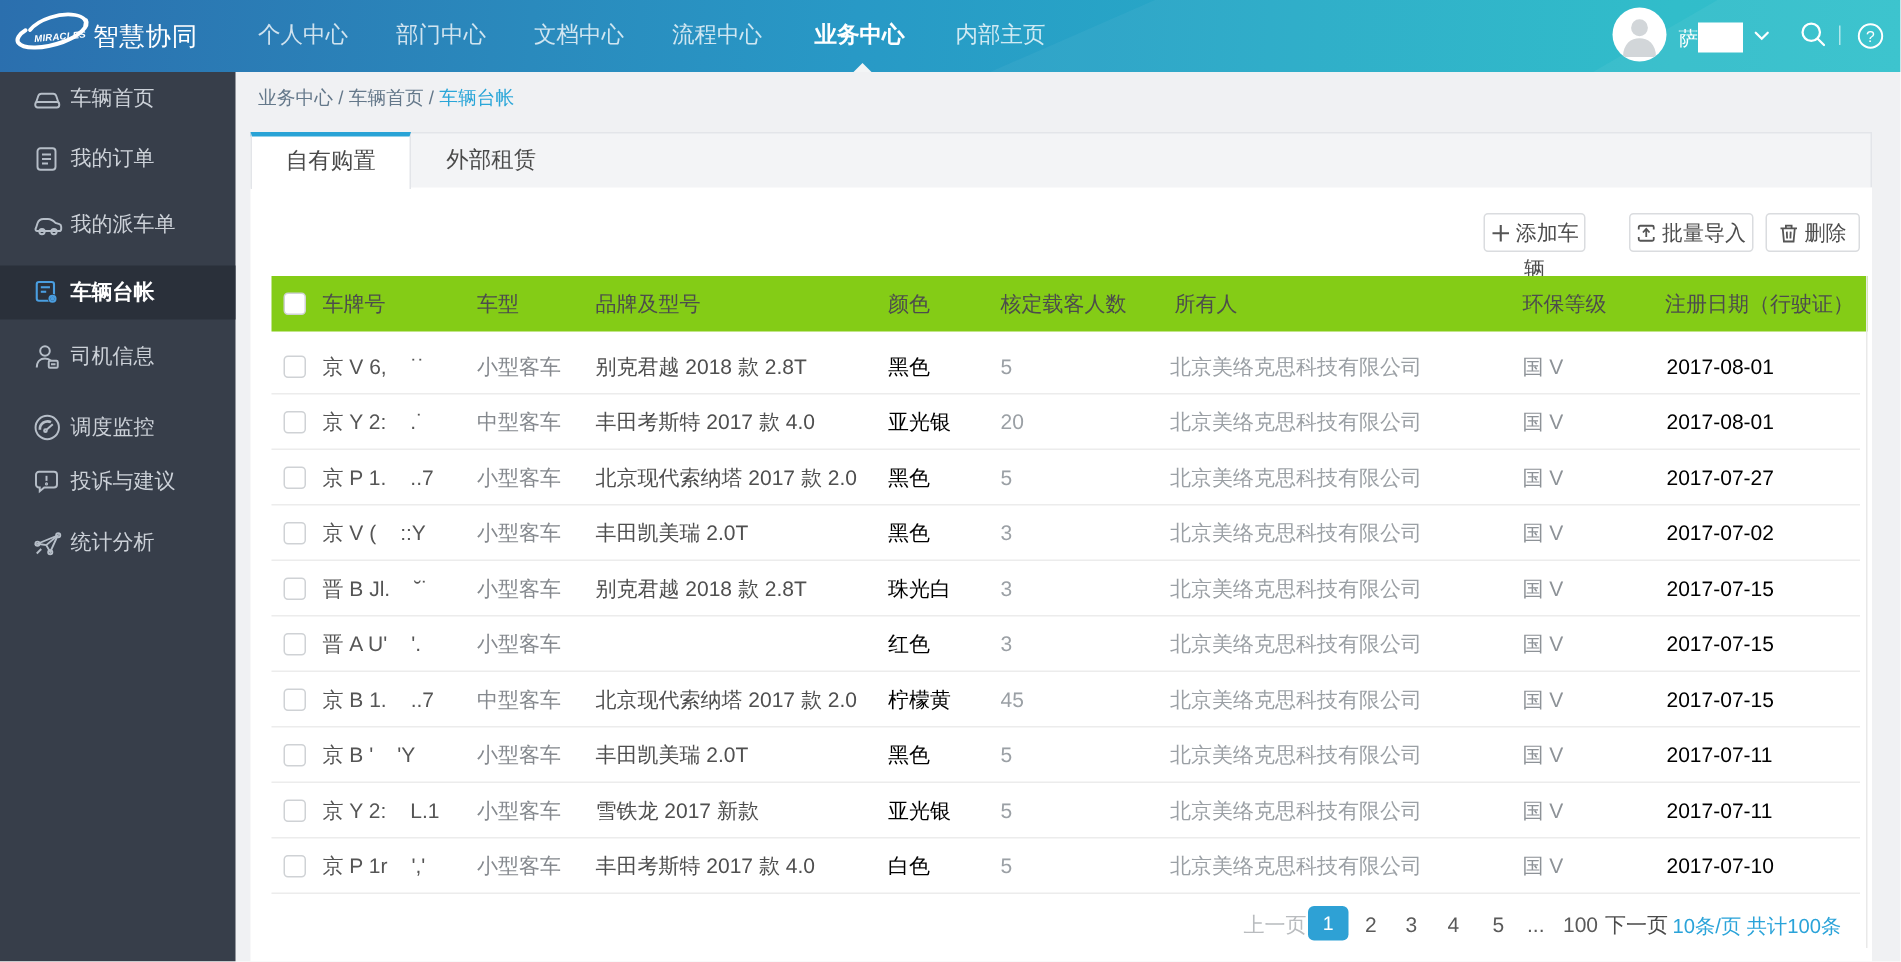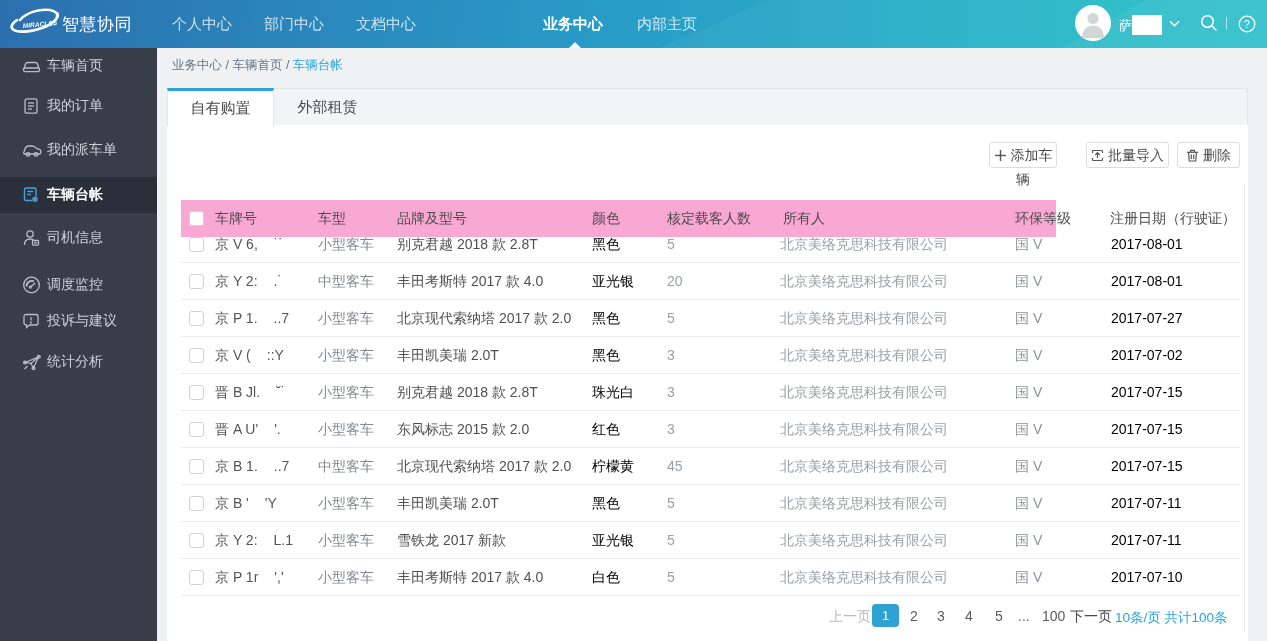--- a/index.html
+++ b/index.html
@@ -30,21 +30,21 @@
 
 .crumb{position:absolute;left:172px;top:57px;font-size:12.5px;color:#64788a}
 .crumb b{color:#2aa6d8;font-weight:normal}
 .tabstrip{position:absolute;left:167px;top:88px;width:1081px;height:37px;background:#f3f4f6;border:1px solid #e3e5e9;border-bottom:none}
 .tab-active{position:absolute;left:167px;top:88px;width:107px;height:38px;background:#fff;border-top:3px solid #29a3d6;border-right:1px solid #e3e5e9;border-left:1px solid #e3e5e9;text-align:center;line-height:33px;font-size:15px;color:#4a4a4a;z-index:3}
 .tab2{position:absolute;left:274px;top:88px;width:107px;height:37px;text-align:center;line-height:37px;font-size:15px;color:#4a4a4a;z-index:3}
 .card{position:absolute;left:167px;top:125px;width:1081px;height:516px;background:#fff}
 
 .btn{position:absolute;top:142px;height:26px;border:1px solid #dadcdf;border-radius:3px;background:#fff;font-size:14px;color:#4d4d4d;line-height:24px;text-align:center}
 
-.thead{position:absolute;left:181px;top:200px;width:875px;height:37px;background:#f9a8d4;font-size:14px;color:#4c4c4c}
+.thead{position:absolute;left:181px;top:184px;width:1064px;height:37px;background:#84cc16;font-size:14px;color:#4c4c4c}
 .th{position:absolute;top:0;height:37px;line-height:37px;white-space:nowrap}
 .vline{position:absolute;left:1244px;top:184px;width:1px;height:448px;background:#e9e9e9}
 .row{position:absolute;left:181px;width:1059px;height:37px;font-size:14px}
 .row .sepline{position:absolute;left:0;bottom:0;width:1059px;height:1px;background:#ececec}
 .cell{position:absolute;top:0;height:37px;line-height:37px;white-space:nowrap}
 .cb{position:absolute;left:8px;width:15px;height:15px;border:1px solid #cfd2d5;border-radius:3px;background:#fff}
 .c-plate{left:34px;color:#555}
 .c-type{left:137px;color:#85898e}
 .c-model{left:216px;color:#4f4f4f}
 .c-color{left:411px;color:#000000}
@@ -67,20 +67,21 @@
     <g fill="none" stroke="#fff" stroke-linecap="round">
       <path d="M12,16 C18,8.5 32,4.5 42,6 C47.5,7 50.3,9.5 48.8,12.8" stroke-width="2.5"></path>
       <path d="M49.3,9.5 C51.5,13.5 45,20 34,24 C21,28.6 7.5,29 4.2,24.5 C2.6,22.2 4.8,18.7 9,16.2" stroke-width="2.7"></path>
     </g>
     <text x="15" y="24" fill="#fff" font-size="6.4" font-weight="bold" font-style="italic" letter-spacing="0.15" font-family="Liberation Sans" transform="rotate(-5 15 24)">MIRACLES</text>
   </svg>
   <div class="logo-cjk">智慧协同</div>
   <div class="nav-item" style="left:156px">个人中心</div>
   <div class="nav-item" style="left:248px">部门中心</div>
   <div class="nav-item" style="left:340px">文档中心</div>
+  <div class="nav-item" style="left:432px">流程中心</div>
   <div class="nav-item active" style="left:527px">业务中心</div>
   <div class="nav-item" style="left:621px">内部主页</div>
   <div class="avatar">
     <svg width="36" height="36" viewBox="0 0 36 36">
         <circle cx="18" cy="13.5" r="5.6" fill="#d2d6d9"></circle>
         <path d="M7,33 C7,24 12.5,20.5 18,20.5 C23.5,20.5 29,24 29,33 Z" fill="#d2d6d9"></path>
       </svg>
   </div>
   <div class="uname">萨<span class="redact" style="width:30px"></span></div>
   <svg class="chev" viewBox="0 0 11 8">
@@ -274,21 +275,20 @@
  <div class="cell c-num">3</div>
  <div class="cell c-owner">北京美络克思科技有限公司</div>
  <div class="cell c-env">国 V</div>
  <div class="cell c-date">2017-07-15</div>
  <div class="sepline"></div>
 </div>
 <div class="row" style="top:411px">
  <div class="cb" style="top:11px"></div>
  <div class="cell c-plate">晋 A U'<span style="display:inline-block;width:16px"></span>'.</div>
  <div class="cell c-type">小型客车</div>
- <div class="cell c-model">东风标志 2015 款 2.0</div>
  <div class="cell c-color">红色</div>
  <div class="cell c-num">3</div>
  <div class="cell c-owner">北京美络克思科技有限公司</div>
  <div class="cell c-env">国 V</div>
  <div class="cell c-date">2017-07-15</div>
  <div class="sepline"></div>
 </div>
 <div class="row" style="top:448px">
  <div class="cb" style="top:11px"></div>
  <div class="cell c-plate">京 B 1.<span style="display:inline-block;width:16px"></span>..7</div>

